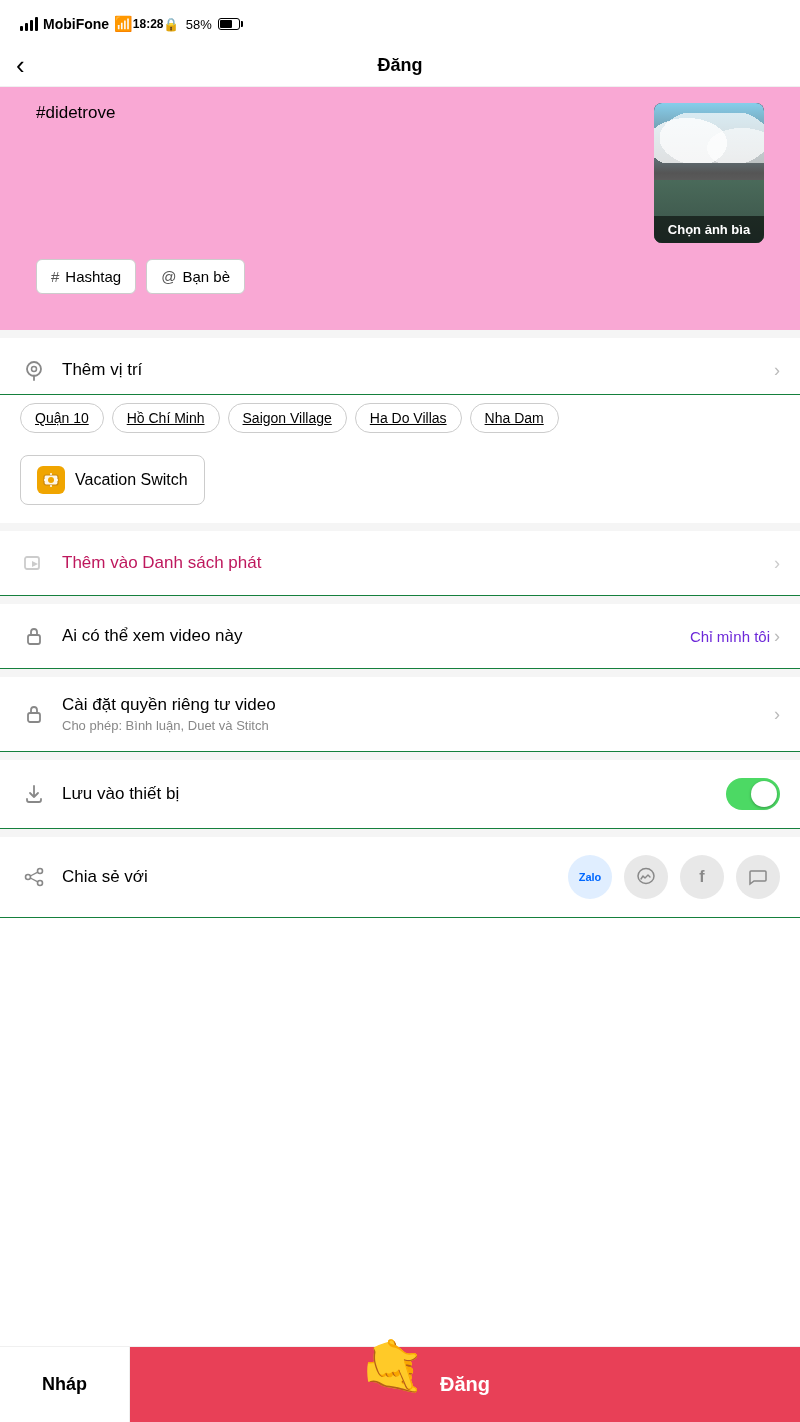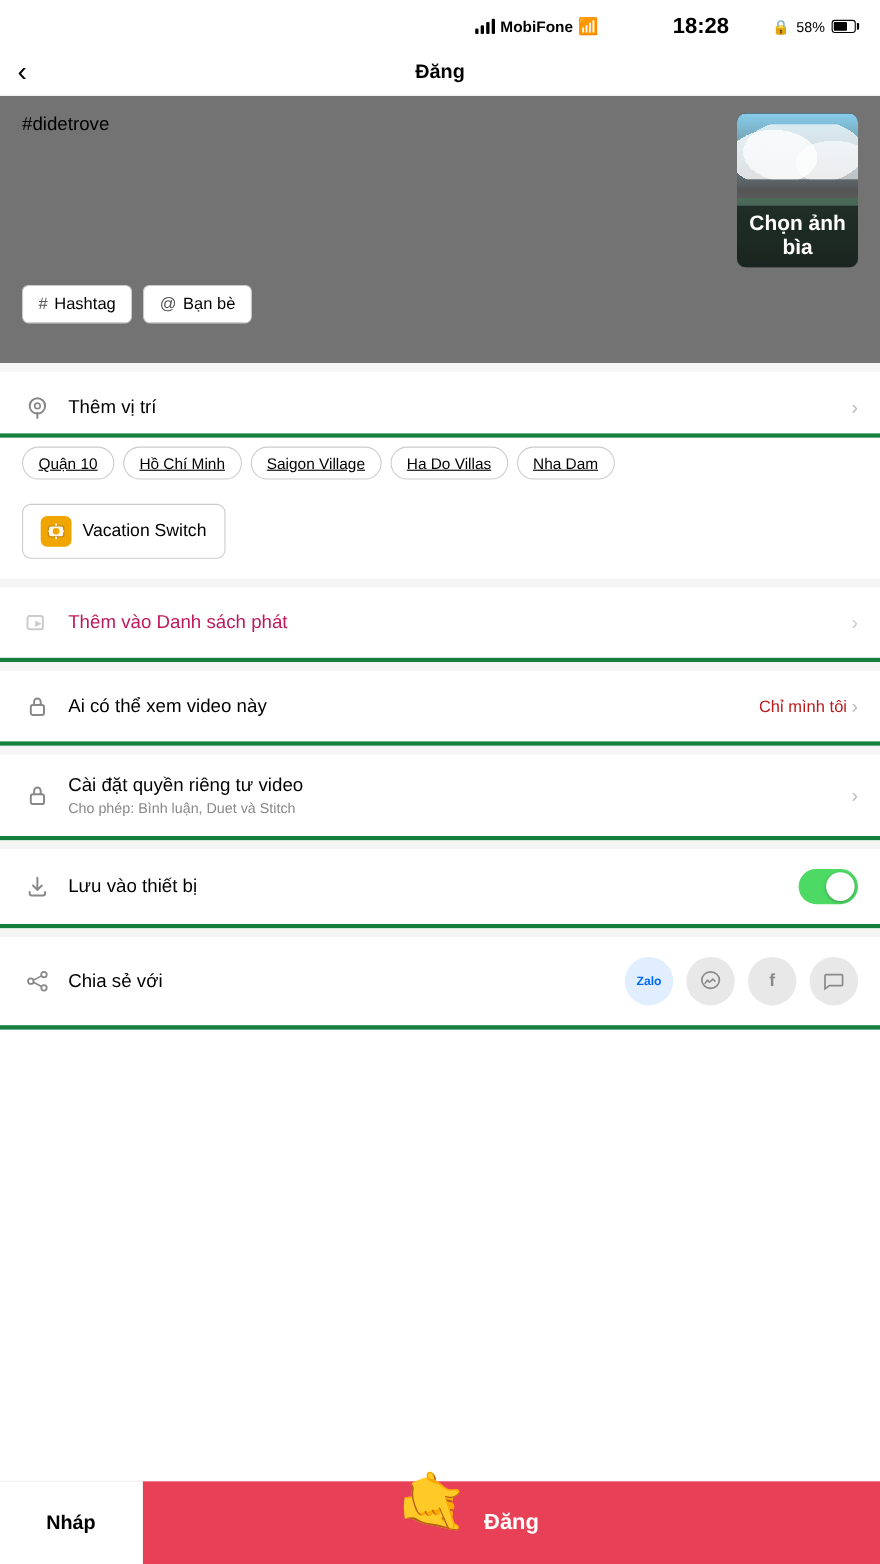--- a/index.html
+++ b/index.html
@@ -9,43 +9,42 @@
       min-height: 1422px;
       background: #fff;
       font-family: -apple-system, 'Helvetica Neue', Arial, sans-serif;
       position: relative;
       overflow-x: hidden;
     }
 
     
     .status-bar {
       display: flex;
-      justify-content: flex-end;
+      justify-content: flex-start;
       align-items: center;
       padding: 10px 20px 6px 20px;
       background: #fff;
       height: 44px;
-      gap: 39px;
     }
     .status-left {
       display: flex;
       align-items: center;
       gap: 5px;
       font-size: 14px;
       font-weight: 600;
     }
     .signal-bars {
       display: flex; align-items: flex-end; gap: 2px; height: 14px;
     }
     .signal-bars span {
       background: #000;
       width: 3px;
       border-radius: 1px;
     }
-    .status-center { font-size: 20px; font-weight: 600; margin-left: 28px; }
+    .status-center { font-size: 12px; font-weight: 600; }
     .status-right {
       display: flex; align-items: center; gap: 6px;
       font-size: 13px; font-weight: 500;
     }
     .battery-icon {
       display: inline-flex; align-items: center;
     }
     .battery-body {
       width: 22px; height: 12px; border: 1.5px solid #000; border-radius: 3px;
       position: relative; margin-right: 2px;
@@ -78,22 +77,22 @@
     .nav-title {
       position: absolute;
       left: 50%;
       transform: translateX(-50%);
       font-size: 18px;
       font-weight: 700;
     }
 
     
     .content {
-      padding: 16px 20px;
-      background: #737373;
+      padding: 16px 36px;
+      background: #f9a8d4;
     }
 
     
     .caption-area {
       display: flex;
       align-items: flex-start;
       justify-content: space-between;
       margin-bottom: 16px;
     }
     .caption-text {
@@ -126,21 +125,21 @@
       background:
         radial-gradient(ellipse 40px 25px at 30% 60%, rgba(255,255,255,0.8) 100%, transparent 100%),
         radial-gradient(ellipse 55px 30px at 55% 50%, rgba(255,255,255,0.7) 100%, transparent 100%),
         radial-gradient(ellipse 35px 20px at 80% 70%, rgba(255,255,255,0.6) 100%, transparent 100%);
     }
     .cover-label {
       position: absolute;
       bottom: 0; left: 0; right: 0;
       background: rgba(0,0,0,0.55);
       color: #fff;
-      font-size: 19px;
+      font-size: 13px;
       font-weight: 600;
       text-align: center;
       padding: 6px 4px;
     }
 
     
     .tag-buttons {
       display: flex;
       gap: 10px;
       margin-bottom: 20px;
@@ -163,21 +162,21 @@
     .divider {
       height: 8px;
       background: #f5f5f5;
       margin: 0 -20px;
     }
 
     .list-row {
       display: flex;
       align-items: center;
       padding: 18px 20px;
-      border-bottom: 4px solid #15803d;
+      border-bottom: 1px solid #15803d;
       cursor: pointer;
     }
     .list-row-icon {
       width: 28px;
       height: 28px;
       display: flex;
       align-items: center;
       justify-content: center;
       margin-right: 14px;
       flex-shrink: 0;
@@ -187,21 +186,21 @@
     .list-row-content { flex: 1; }
     .list-row-title { font-size: 17px; color: #000; }
     .list-row-subtitle { font-size: 13px; color: #888; margin-top: 3px; }
     .list-row-right {
       display: flex;
       align-items: center;
       gap: 4px;
       color: #888;
       font-size: 15px;
     }
-    .list-row-value { color: #b91c1c; font-size: 15px; }
+    .list-row-value { color: #6d28d9; font-size: 15px; }
     .chevron { font-size: 18px; color: #bbb; }
 
     .list-row.disabled .list-row-icon { color: #ccc; }
     .list-row.disabled .list-row-title { color: #bbb; }
     .list-row.disabled .chevron { color: #ddd; }
 
     
     .location-chips {
       display: flex;
       gap: 8px;

